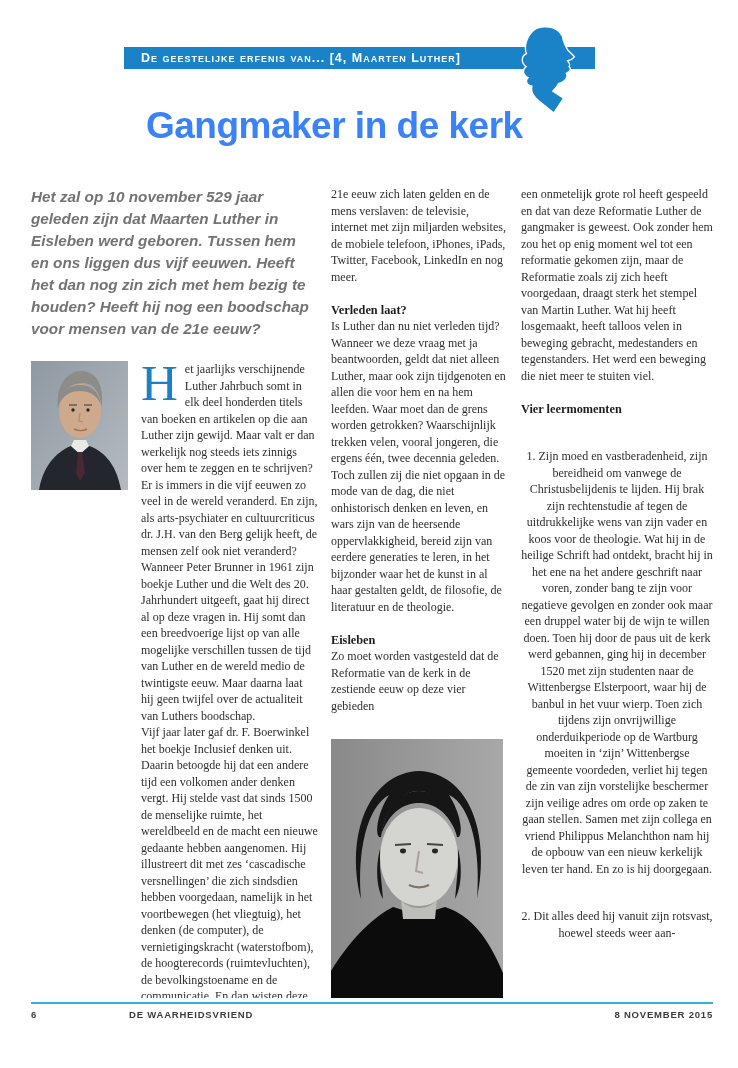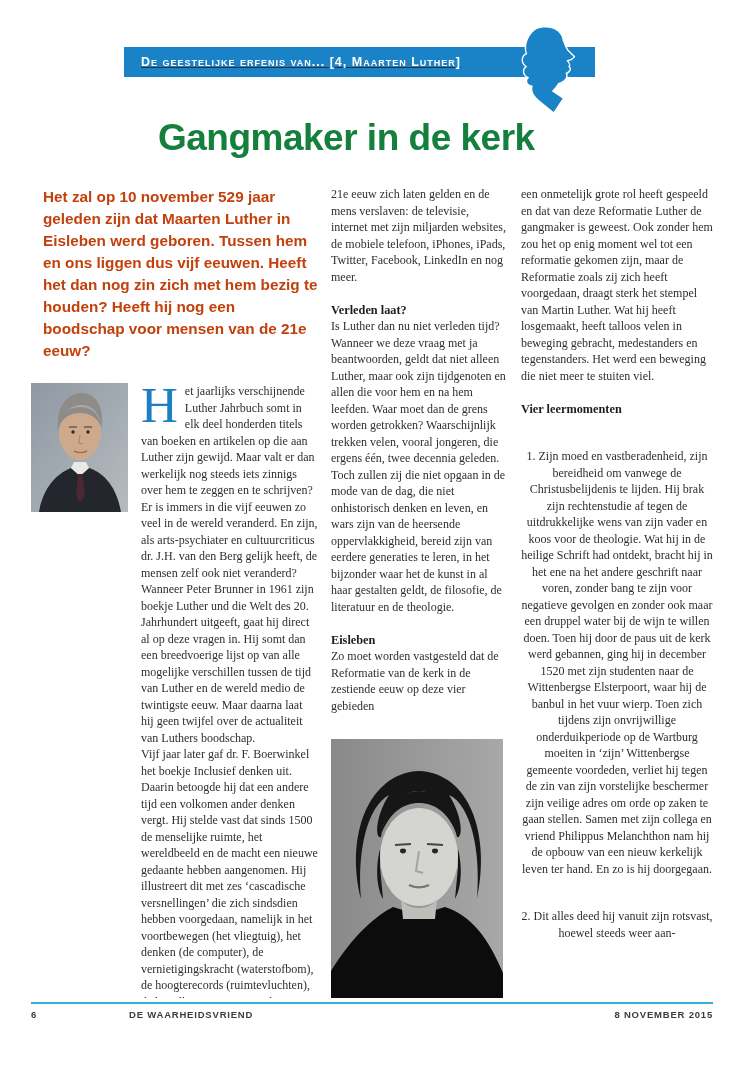--- a/index.html
+++ b/index.html
@@ -7,60 +7,61 @@
     position:relative;
     width:738px;height:1068px;
     margin:0 auto;
     background:#ffffff;
     overflow:hidden;
     font-family:"Liberation Serif", serif;
     color:#2e2e2e;
   }
   
   .series-bar{
-    position:absolute;left:124px;top:47px;width:471px;height:30px;
+    position:absolute;left:124px;top:47px;width:471px;height:22px;
     background:#1a82c6;
     display:flex;align-items:center;
-    box-sizing:border-box;padding-left:17px;text-decoration:underline;
+    box-sizing:border-box;padding-left:17px;
   }
   .series-bar span{
     color:#ffffff;
     font-family:"Liberation Sans", sans-serif;
     font-weight:bold;
     font-size:12.5px;
     letter-spacing:1px;
     font-variant:small-caps;
     white-space:nowrap;
   }
   .silhouette{
     position:absolute;left:500px;top:26px;width:100px;height:86px;
   }
   .page-title{
     position:absolute;left:142px;top:101px;
     font-family:"Liberation Sans", sans-serif;
     font-weight:bold;
     font-size:37px;
     letter-spacing:-0.5px;
-    color:#15803d;
-    margin:16px;
+    color:#3b82f6;
+    margin:4px;
   }
   
   .main{
     position:absolute;left:31px;top:186px;width:682px;height:812px;
     display:flex;gap:13px;overflow:hidden;
   }
   .supercol1{width:287px;flex:0 0 287px;}
   .col2{width:177px;flex:0 0 177px;}
   .col3{width:192px;flex:0 0 192px;}
   .intro{
     font-family:"Liberation Sans", sans-serif;
     font-weight:bold;
     font-size:15.3px;line-height:22px;
-    color:#c2410c;
-    margin:0 0 21px 12px;
+    color:#737373;
+    margin:0 0 21px 0;
+    font-style:italic;
   }
   .row{display:flex;gap:13px;}
   .margincol{width:97px;flex:0 0 97px;}
   .bodycol{flex:1;min-width:0;}
   .photo-frame{width:97px;height:129px;display:block;}
   .photo-caption{
     margin-top:6px;
     font-style:italic;
     font-size:10.5px;line-height:13.5px;
     color:#2a2a2a;

